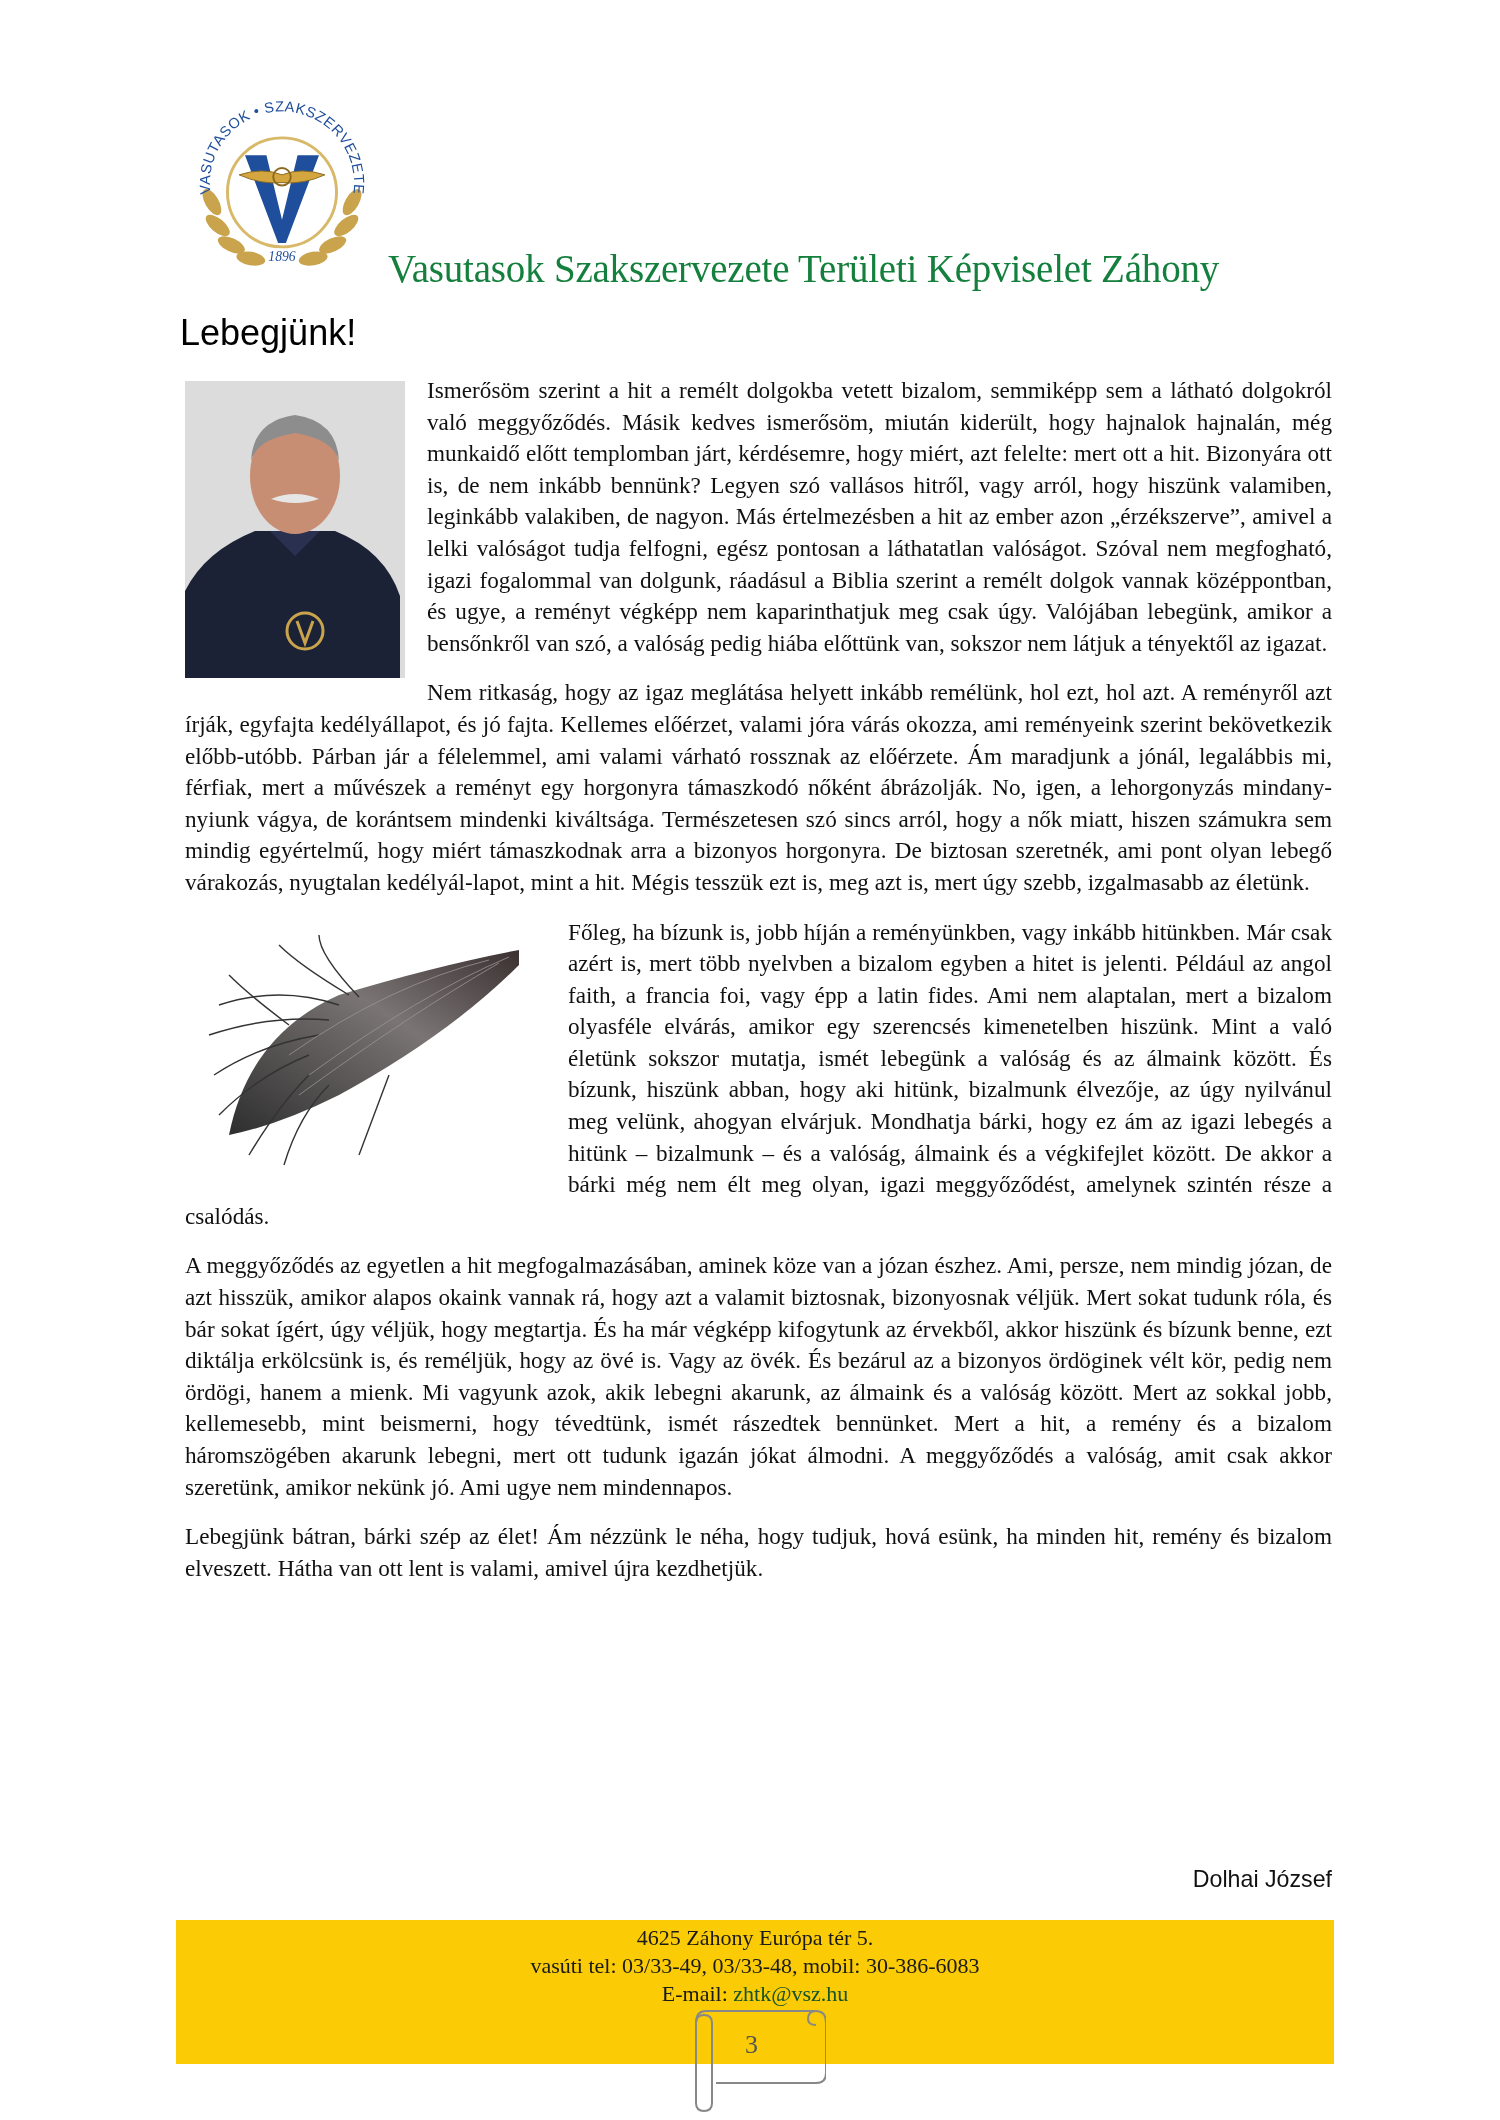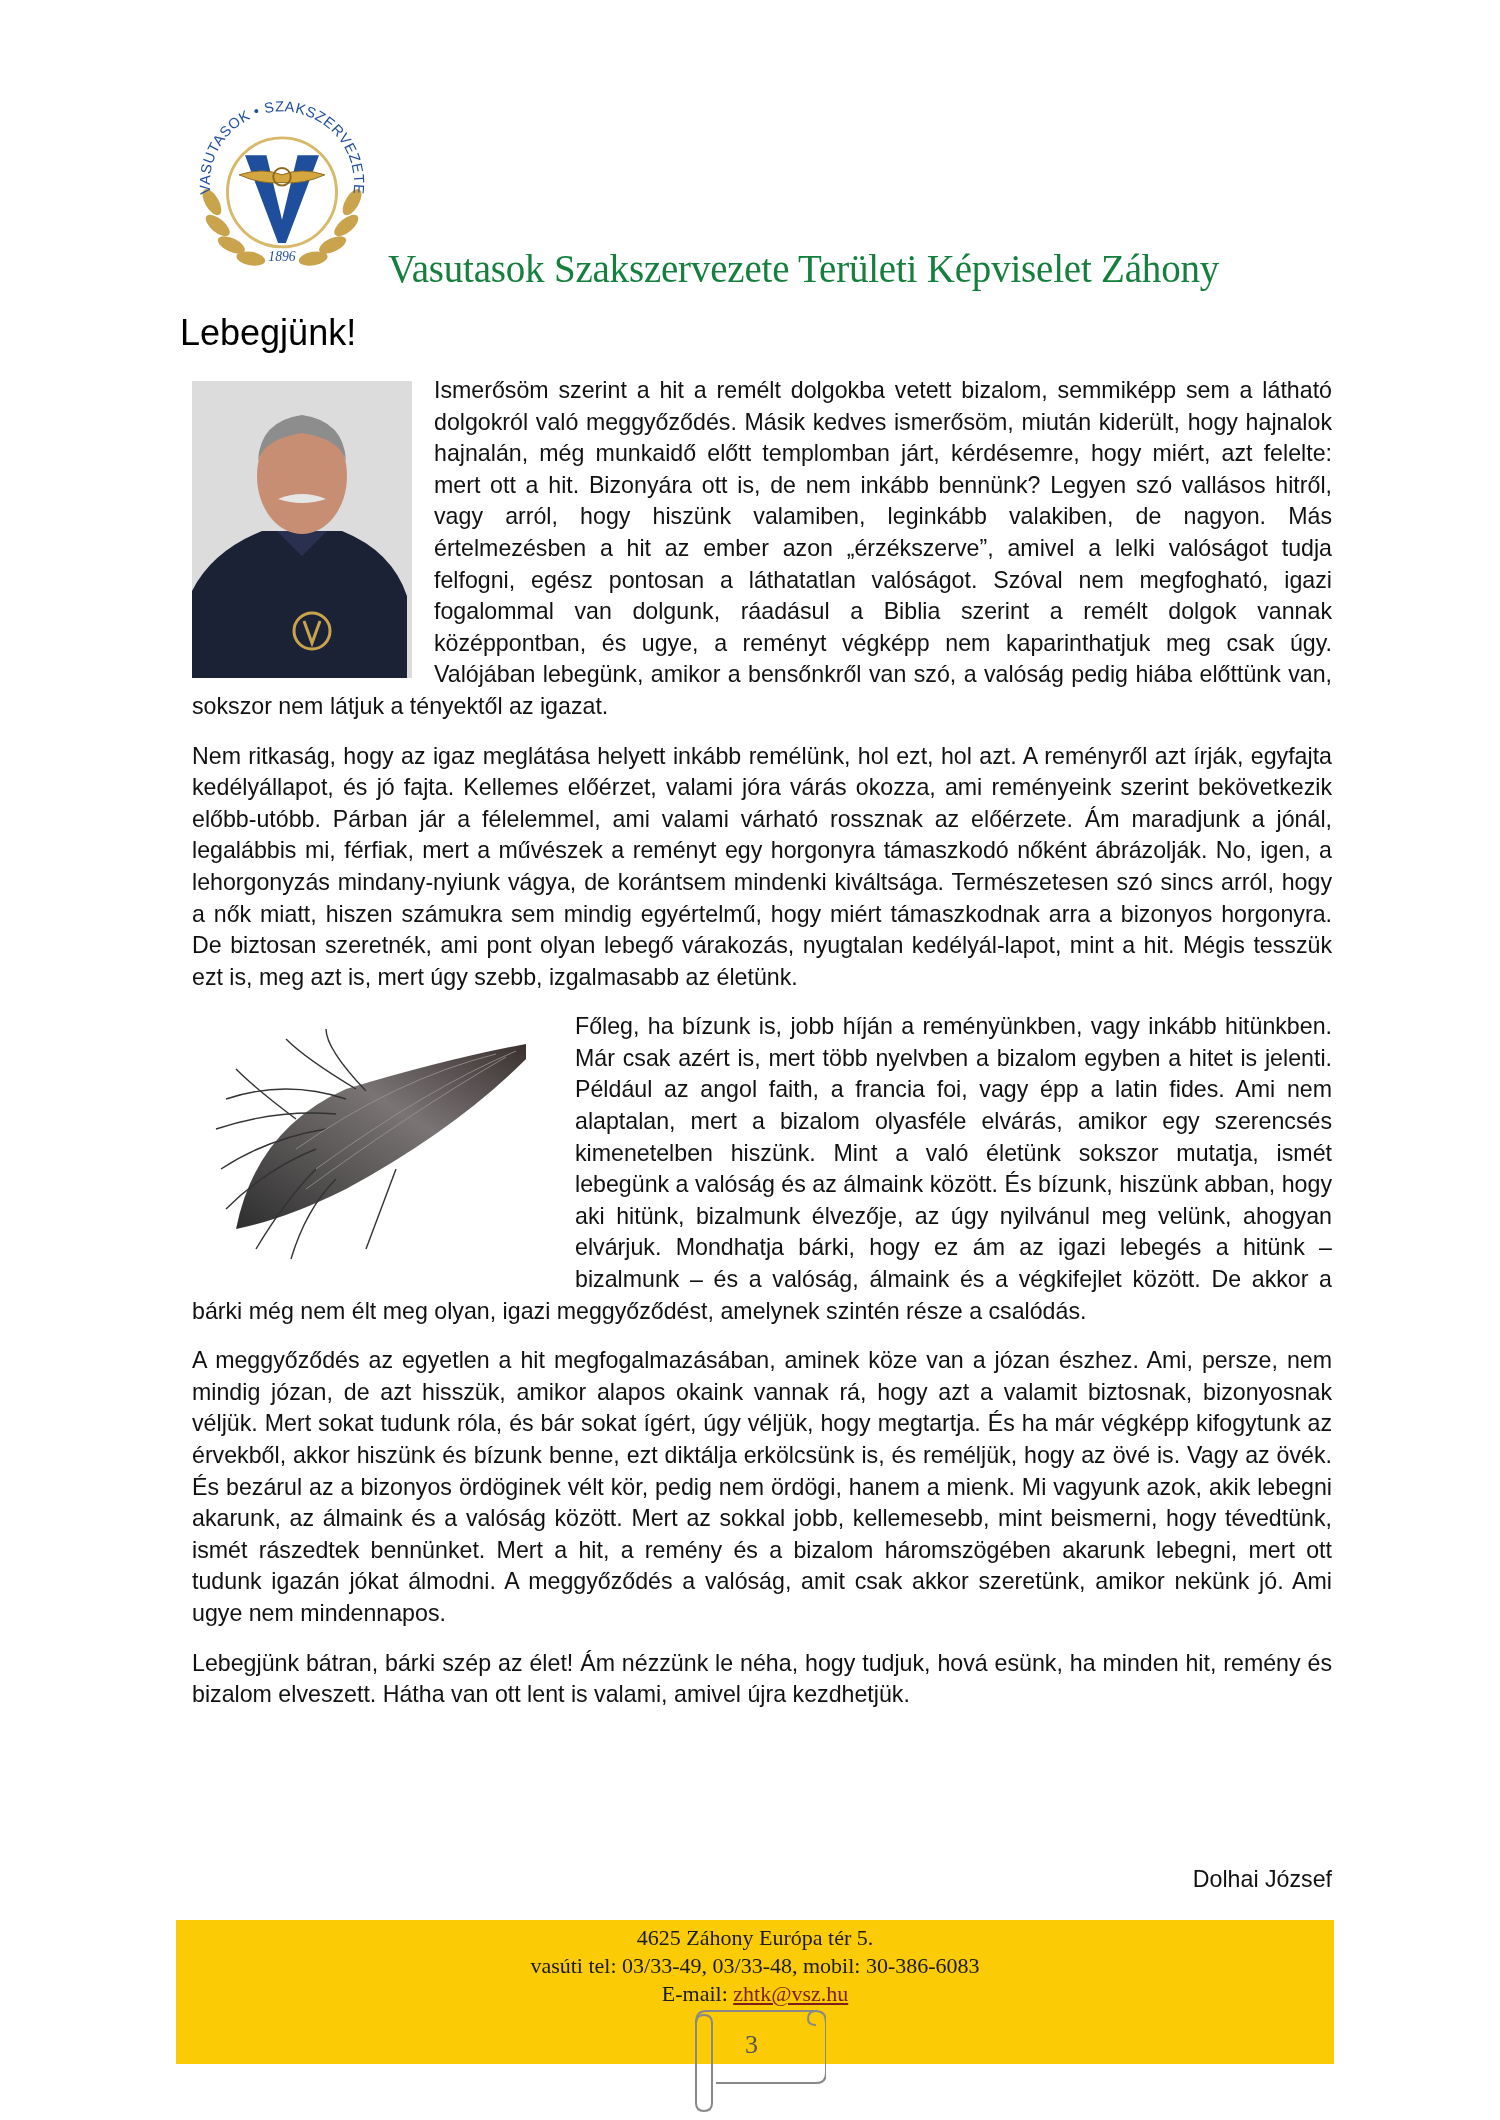--- a/index.html
+++ b/index.html
@@ -8,31 +8,31 @@
 
   .logo { position: absolute; left: 183px; top: 95px; width: 198px; height: 185px; }
   .org-title { position: absolute; left: 388px; top: 246px; font-family: "Liberation Serif", serif;
                font-size: 39px; color: #15803d; white-space: nowrap; letter-spacing: -0.2px; }
 
   .headline { position: absolute; left: 180px; top: 312px; font-family: "Liberation Sans", sans-serif;
               font-weight: normal; font-size: 36px; color: #000; }
 
   .article { position: absolute; left: 180px; top: 375px; width: 1152px;
              font-size: 23.2px; line-height: 31.6px; text-align: justify; }
-  .article p { margin: 0 0 18px 12px; }
+  .article p { margin: 0 0 18px 5px; font-family: Liberation Serif, serif; }
 
   .photo-portrait { float: left; width: 220px; height: 297px; margin: 6px 22px 2px 0; }
   .photo-feather { float: left; width: 345px; height: 255px; margin: 8px 34px 2px 4px; }
 
   .signature { position: absolute; right: 168px; top: 1866px; font-size: 23.2px; text-align: right; }
 
   .footer { position: absolute; left: 176px; top: 1920px; width: 1158px; height: 144px;
             background: #fbcb05; font-family: "Liberation Serif", serif; font-size: 22px;
             line-height: 28px; text-align: center; color: #1a1a1a; padding-top: 4px; box-sizing: border-box; }
-  .footer a { color: #7f1d1d; text-decoration: underline; }
+  .footer a { color: #14532d; }
 
   .page-scroll { position: absolute; left: 686px; top: 2003px; width: 140px; height: 110px; }
   .page-number { position: absolute; left: 745px; top: 2030px; font-family: "Liberation Serif", serif;
                  font-size: 26px; color: #555; }
 </style>
 </head>
 <body>
 
 <svg class="logo" viewBox="0 0 200 190">
   <defs>

